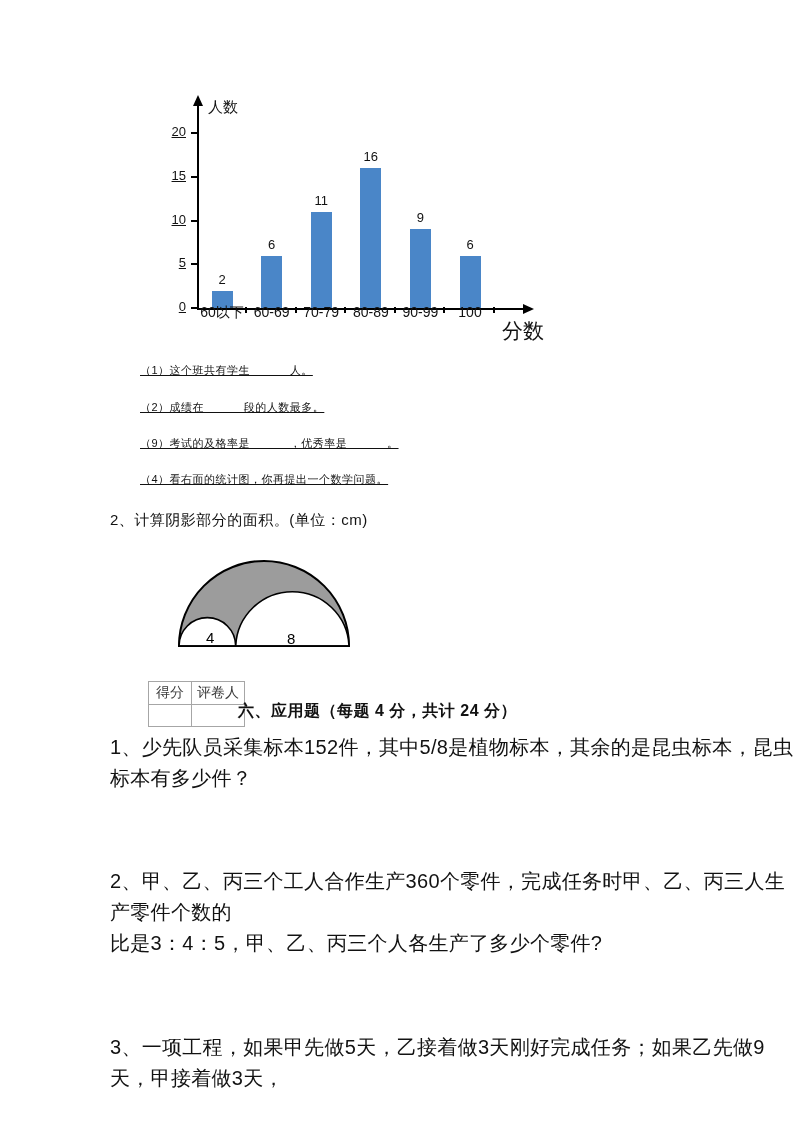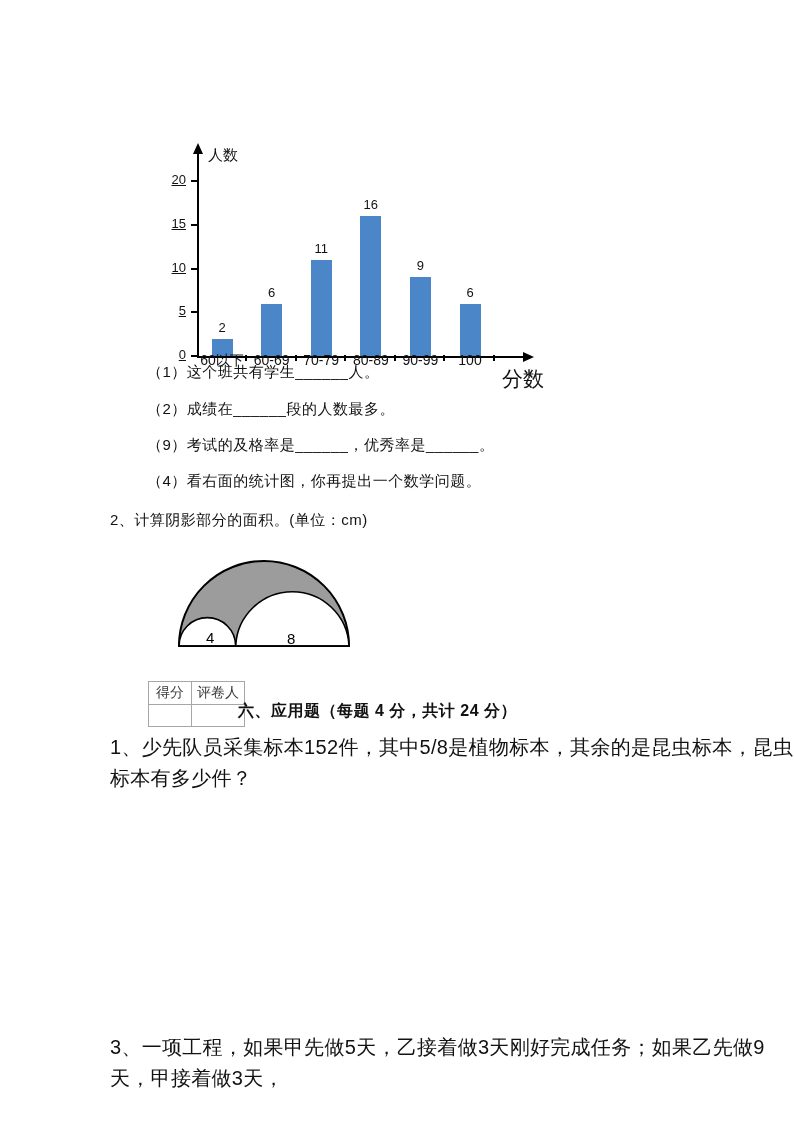--- a/index.html
+++ b/index.html
@@ -2,37 +2,37 @@
 <html><head>
 <meta charset="utf-8">
 <style>
   html,body{margin:0;padding:0;background:#ffffff;}
   .page{
     position:relative;width:794px;height:1123px;background:#ffffff;
     font-family:"Liberation Sans","DejaVu Sans",sans-serif;color:#121212;
     overflow:hidden;
   }
   
-  .chart{position:absolute;left:150px;top:95px;width:420px;height:260px;margin-top:48px;}
+  .chart{position:absolute;left:150px;top:95px;width:420px;height:260px;}
   .axis-y{position:absolute;left:47px;top:10px;width:2px;height:204px;background:#000;}
   .axis-x{position:absolute;left:47px;top:213px;width:328px;height:2px;background:#000;}
   .arrow-up{position:absolute;left:43px;top:0;width:0;height:0;
     border-left:5px solid transparent;border-right:5px solid transparent;border-bottom:11px solid #000;}
   .arrow-right{position:absolute;left:373px;top:209px;width:0;height:0;
     border-top:5px solid transparent;border-bottom:5px solid transparent;border-left:11px solid #000;}
   .chart-ylabel{position:absolute;left:58px;top:3px;font-size:15px;}
   .chart-xlabel{position:absolute;left:352px;top:222px;font-size:21px;}
   .bar{position:absolute;background:#4a86c8;}
   .bar-val{position:absolute;width:40px;text-align:center;font-size:13px;}
   .cat-label{position:absolute;width:64px;text-align:center;font-size:14px;top:209px;}
   .ytick-label{position:absolute;left:0;width:36px;text-align:right;font-size:13px;text-decoration:underline;}
   .ytick{position:absolute;width:6px;height:2px;background:#000;}
   .xtick{position:absolute;width:2px;height:6px;background:#000;}
   
-  .fillq{position:absolute;left:147px;font-size:15px;letter-spacing:0.5px;}
+  .fillq{position:absolute;left:140px;font-size:11px;letter-spacing:0.5px;text-decoration:underline;}
   
   .q2-label{position:absolute;left:110px;top:511px;font-size:15px;letter-spacing:0.5px;}
   .fig{position:absolute;left:170px;top:550px;}
   
   .score-table{position:absolute;left:148px;top:681px;border-collapse:collapse;border-radius:14px;}
   .score-table td{border:1px solid #a6a6a6;font-size:14px;color:#3c3c3c;
     text-align:center;padding:0;}
   .score-table .hd{width:42px;height:22px;}
   .score-table .hd2{width:52px;height:22px;}
   .score-table .empty{height:21px;}
@@ -117,17 +117,21 @@
       <td class="empty"></td>
     </tr>
   </tbody>
     </table>
 
   <div class="section-header">六、应用题（每题 4 分，共计 24 分）</div>
 
   <div class="appq" style="top:732px">
     <div>1、少先队员采集标本152件，其中5/8是植物标本，其余的是昆虫标本，昆虫标本有多少件？</div>
   </div>
+  <div class="appq" style="top:866px">
+    <div>2、甲、乙、丙三个工人合作生产360个零件，完成任务时甲、乙、丙三人生产零件个数的</div>
+    <div>比是3：4：5，甲、乙、丙三个人各生产了多少个零件?</div>
+  </div>
   <div class="appq" style="top:1032px">
     <div>3、一项工程，如果甲先做5天，乙接着做3天刚好完成任务；如果乙先做9天，甲接着做3天，</div>
   </div>
 
 </div>
 
 </body></html>

